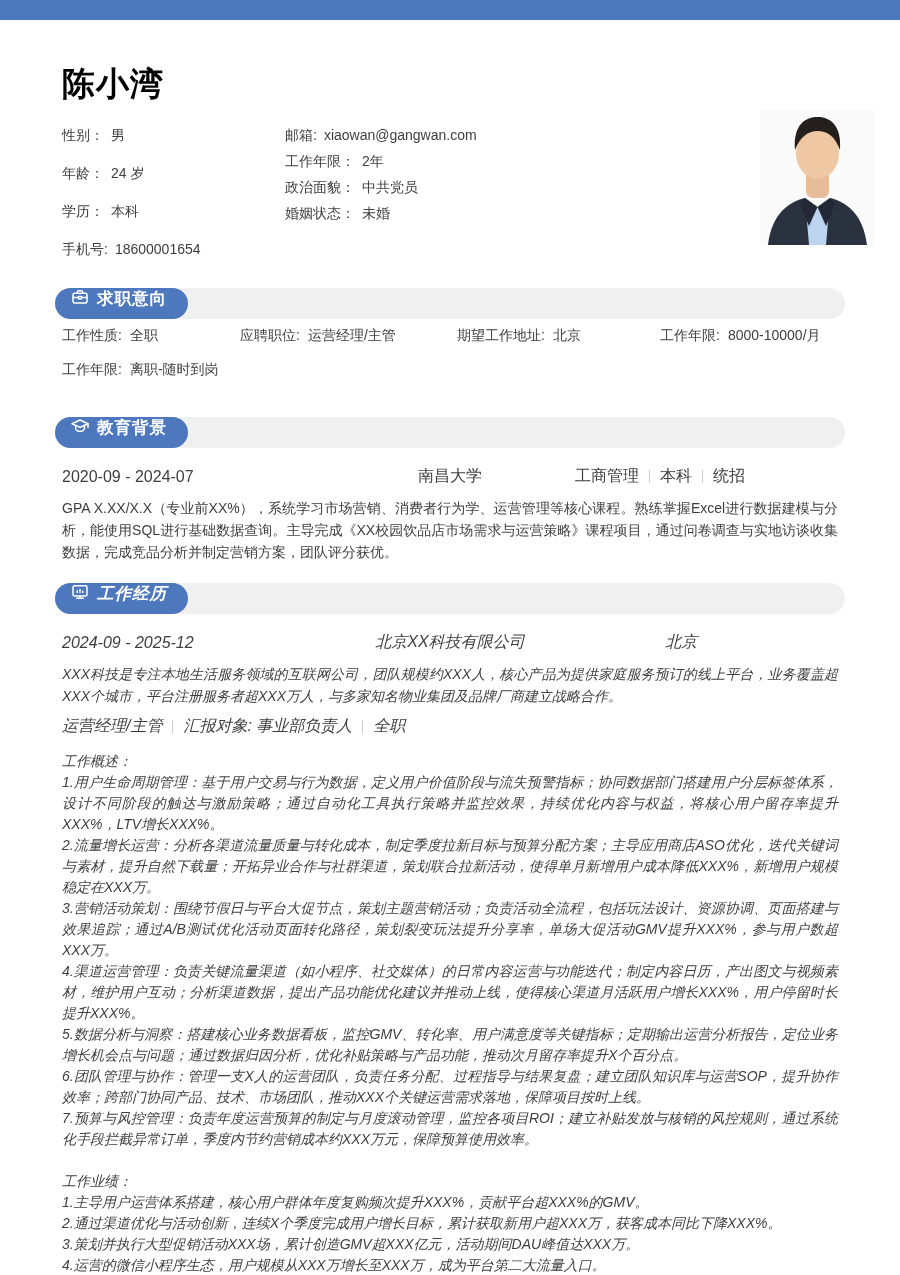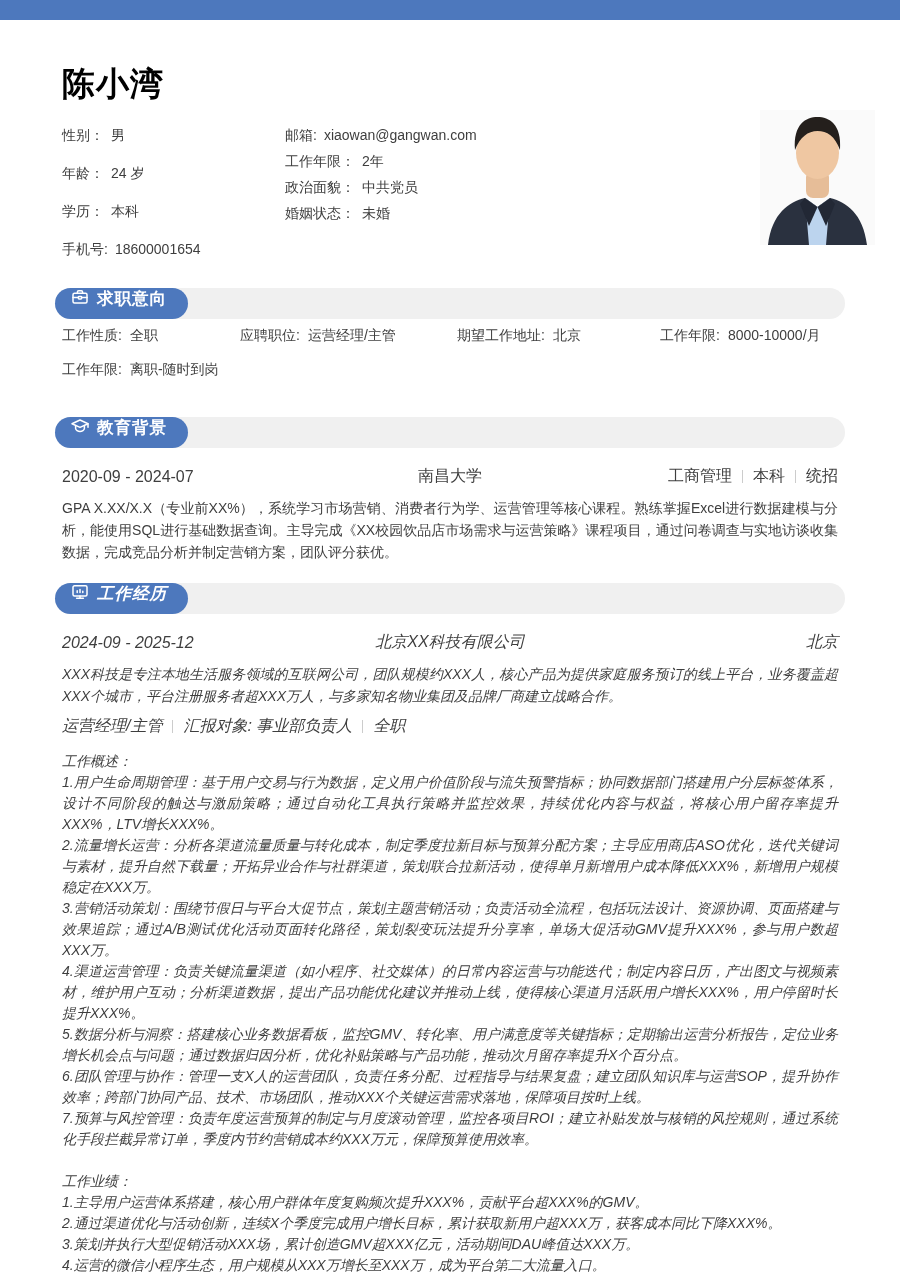--- a/index.html
+++ b/index.html
@@ -33,21 +33,21 @@
 
   
   .intent-grid{display:grid;grid-template-columns:178px 217px 203px 1fr;padding-left:7px;margin-top:8px;font-size:14px;}
   .intent-row2{padding-left:7px;margin-top:16px;font-size:14px;}
   .fv .lbl{margin-right:8px;}
 
   
   .entry-row{display:grid;grid-template-columns:1fr auto 1fr;align-items:center;padding:0 7px;margin-top:18px;font-size:16px;}
   .entry-row .left{text-align:left;}
   .entry-row .center{text-align:left;}
-  .entry-row .right{text-align:right;}
+  .entry-row .right{text-align:center;}
   .divider{display:inline-block;width:1px;height:13px;background:#cccccc;margin:0 10px;vertical-align:-2px;}
 
   .para{font-size:14px;line-height:22px;margin:10px 0 0 0;padding:0 7px;text-align:justify;}
   .meta-row{font-size:16px;margin-top:9px;padding:0 7px;}
   .block{font-size:14px;line-height:21px;margin-top:14px;padding:0 7px;white-space:pre-line;text-align:justify;}
   .block.ach{margin-top:21px;}
 </style>
 </head>
 <body>
 

